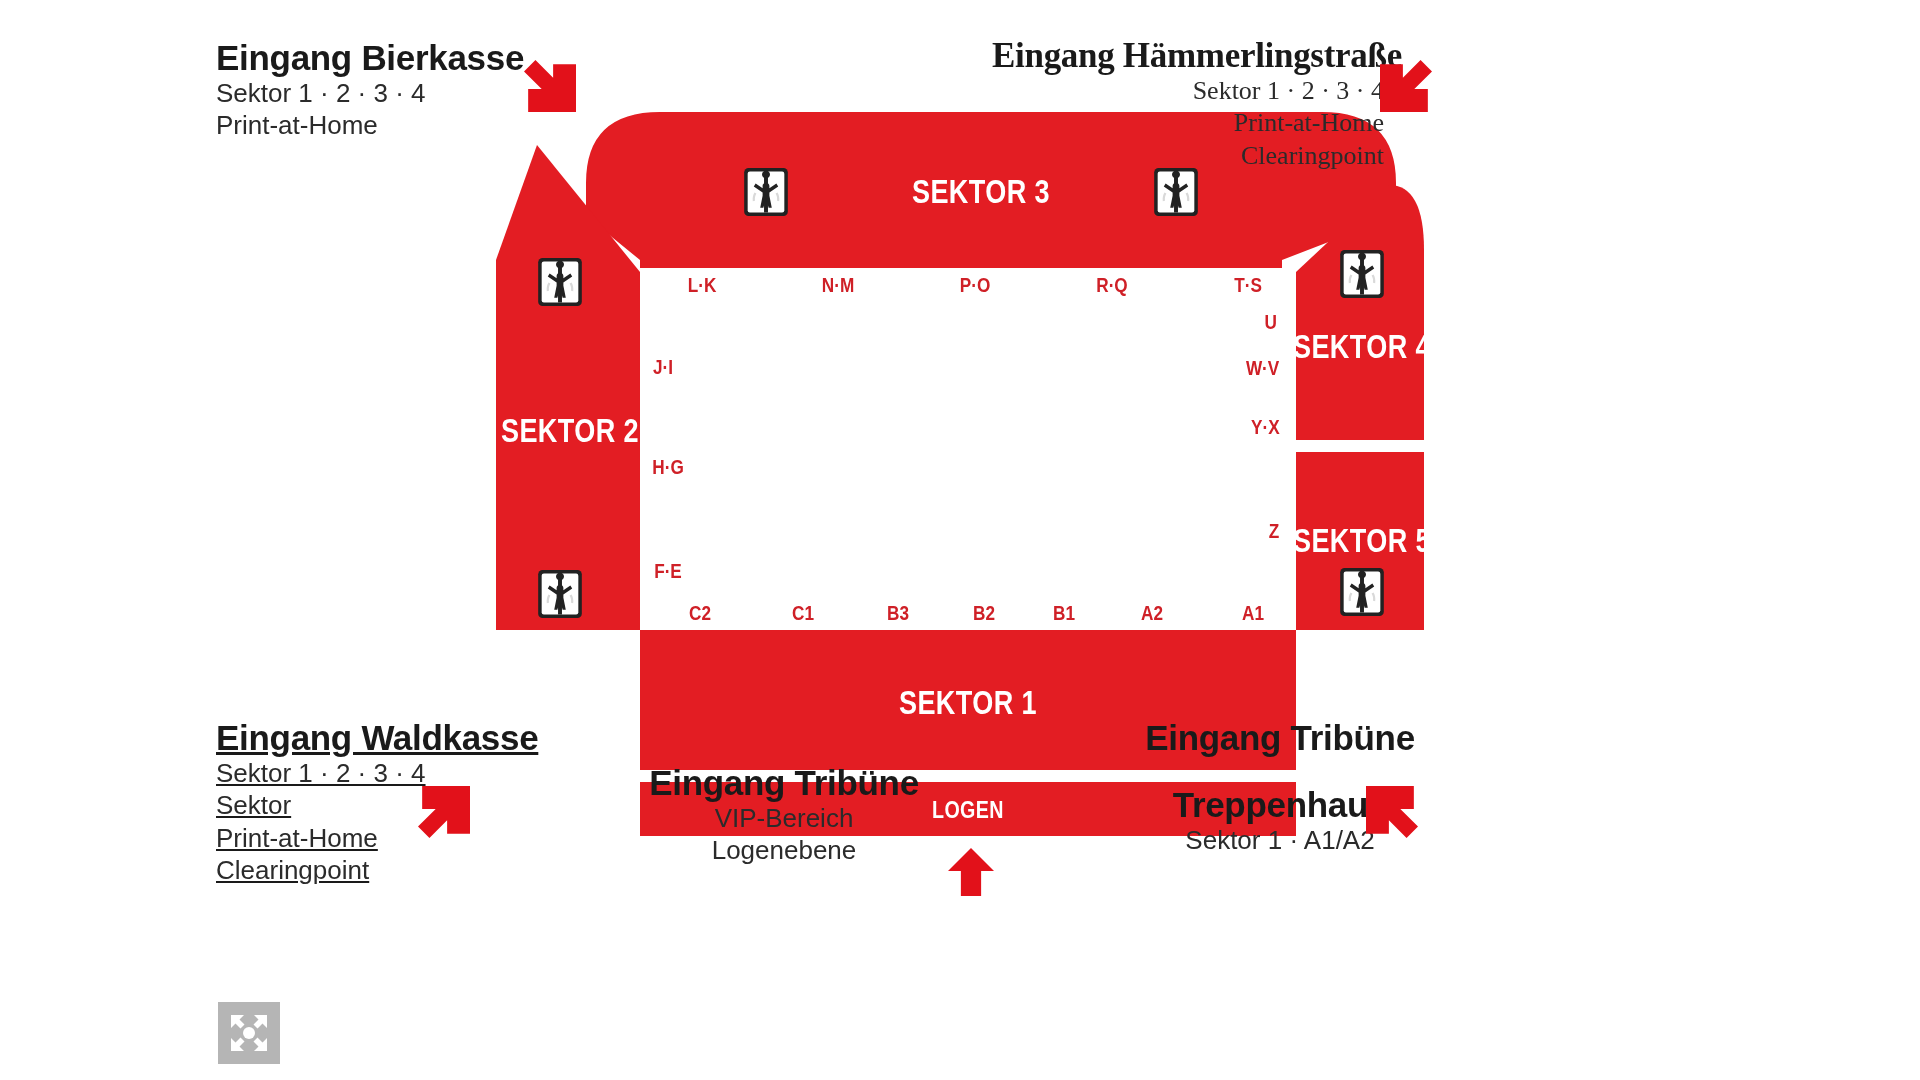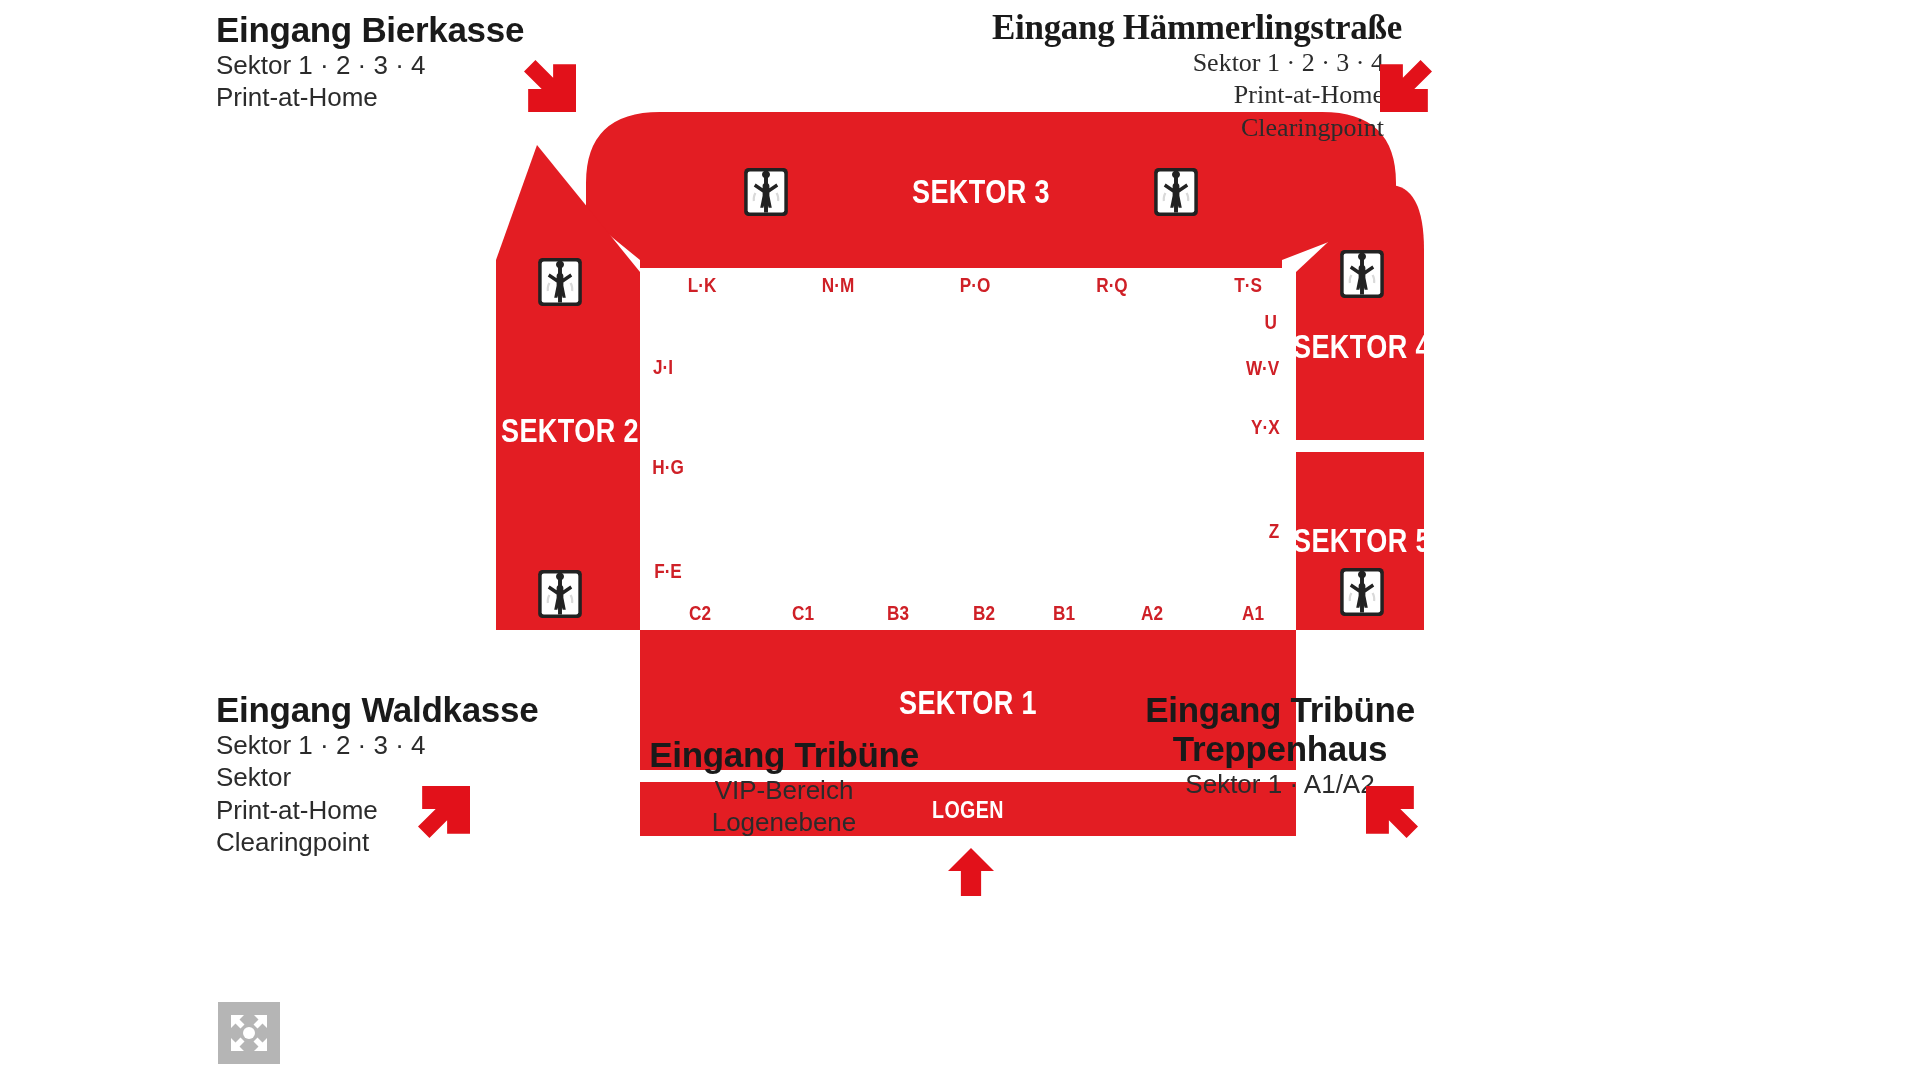--- a/index.html
+++ b/index.html
@@ -14,35 +14,36 @@
   #stage{position:absolute;inset:0;width:1920px;height:1080px;}
 
   
   .callout{position:absolute;color:#1a1a1a;}
   .callout .head{
     font-weight:bold;
     font-size:35px;
     line-height:1.12;
     letter-spacing:-0.3px;
     white-space:nowrap;
+    margin-top:28px;
   }
   .callout .sub{
     font-size:26px;
     line-height:1.24;
     white-space:nowrap;
     color:#2b2b2b;
   }
   .ta-left{text-align:left;}
   .ta-right{text-align:right;}
   .ta-center{text-align:center;}
 
   
   #c-bierkasse{left:216px;top:10px;}
   #c-haemmerling{left:992px;top:8px;width:392px;font-family:Liberation Serif, serif;}
-  #c-waldkasse{left:216px;top:690px;}
+  #c-waldkasse{left:216px;top:690px;text-decoration:underline;}
   #c-tribuene{left:600px;top:735px;width:368px;}
   #c-treppenhaus{left:1130px;top:690px;width:300px;}
 
   
   .arrow{position:absolute;background:#e2111a;}
   .arr-dr{
     clip-path:polygon(0% 22%,22% 0%,56% 34%,56% 8%,100% 8%,100% 100%,8% 100%,8% 56%,34% 56%);
   }
   .arr-dl{
     clip-path:polygon(100% 22%,78% 0%,44% 34%,44% 8%,0% 8%,0% 100%,92% 100%,92% 56%,66% 56%);

